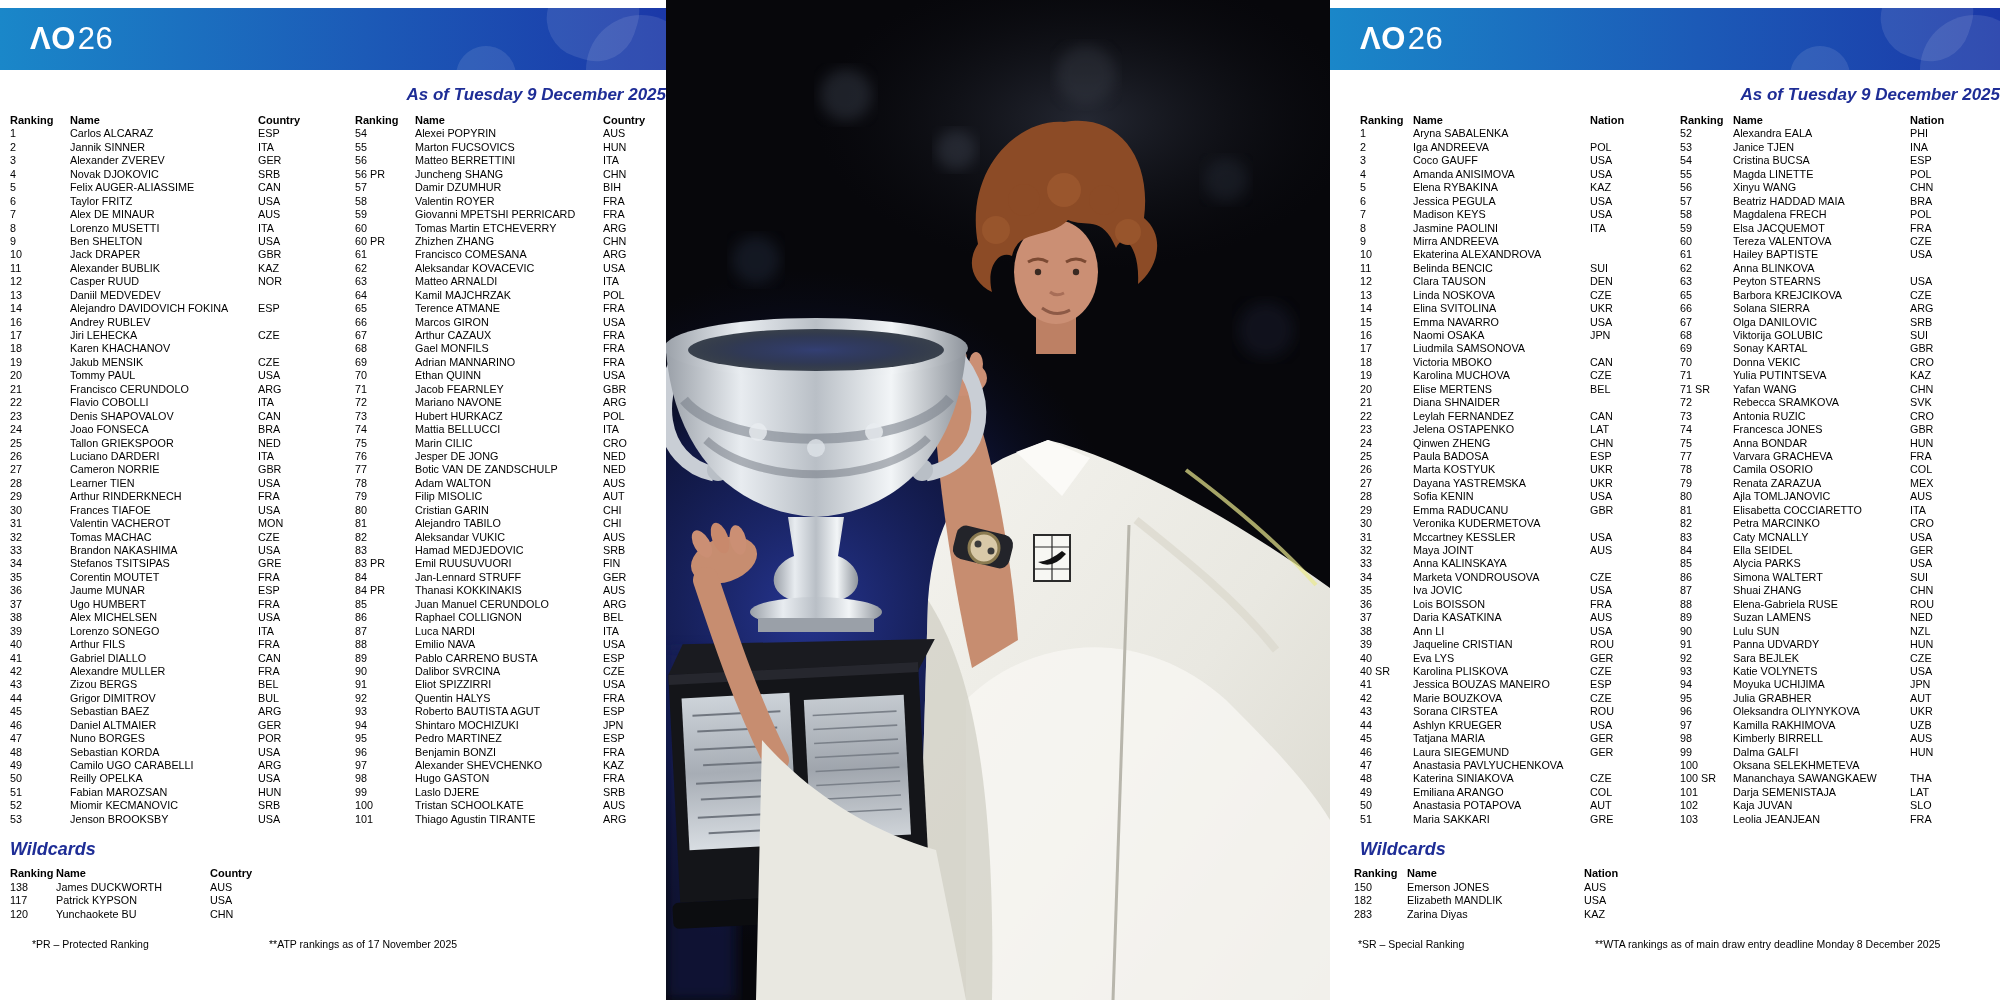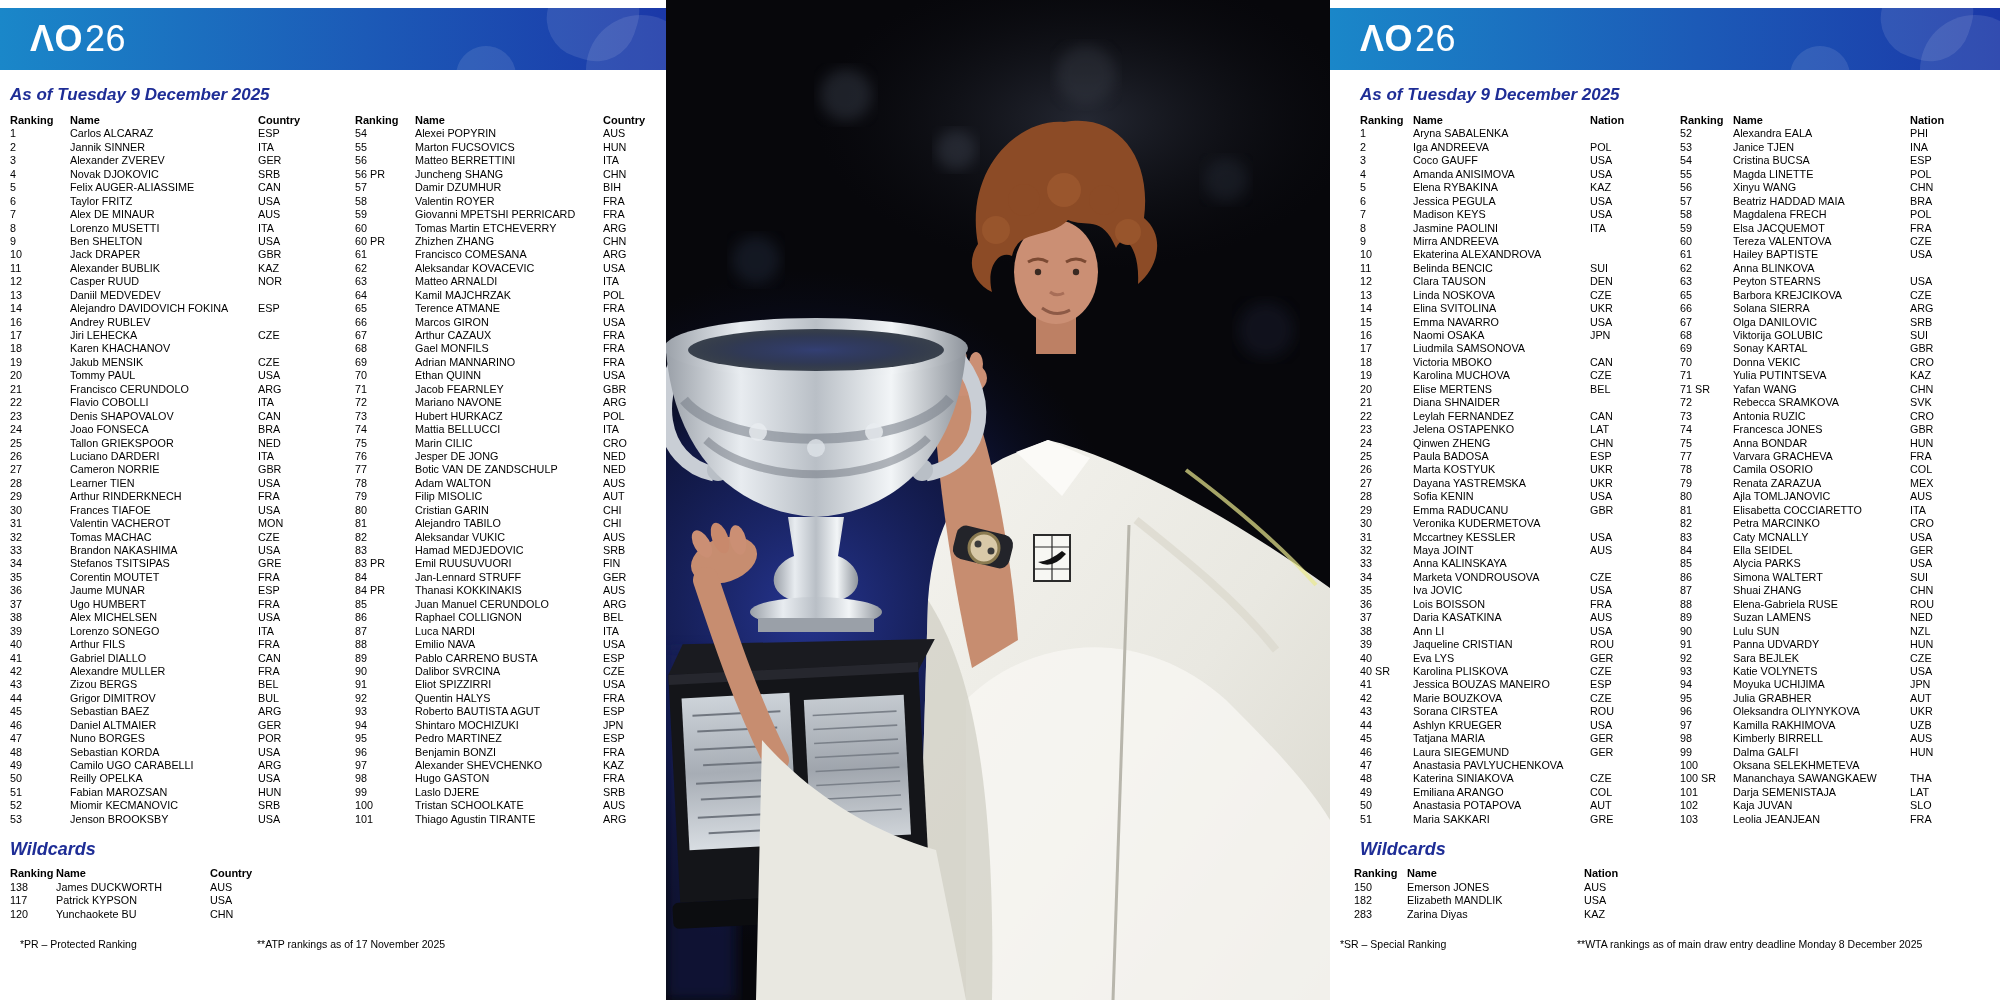--- a/index.html
+++ b/index.html
@@ -5,30 +5,30 @@
   html,body{margin:0;padding:0;background:#ffffff;}
   .page{width:2000px;height:1000px;display:flex;background:#fff;overflow:hidden;
         font-family:"Liberation Sans","DejaVu Sans",sans-serif;color:#000;}
   .panel{width:666px;height:1000px;background:#fff;position:relative;box-sizing:border-box;}
   .panel.right{width:670px;}
   .photo{width:664px;height:1000px;position:relative;background:#07070b;flex:none;}
 
   
   .bar{height:62px;margin-top:8px;position:relative;display:flex;align-items:center;overflow:hidden;
        background:linear-gradient(90deg,#1a87c9 0%,#1c5ab7 55%,#1b38a8 100%);}
-  .logo{margin-left:30px;color:#fff;font-size:36px;font-weight:bold;letter-spacing:.5px;white-space:nowrap;display:flex;align-items:baseline;}
+  .logo{margin-left:30px;color:#fff;font-size:31px;font-weight:bold;letter-spacing:.5px;white-space:nowrap;display:flex;align-items:baseline;}
   .logo .ao{font-weight:800;}
   .logo .yr{font-weight:400;margin-left:2px;}
   .bar .title{margin:0 0 0 44px;color:#fff;font-size:26px;font-weight:bold;letter-spacing:.2px;}
   .deco{position:absolute;background:rgba(255,255,255,.10);border-radius:40px;pointer-events:none;}
   .d1{width:90px;height:90px;right:28px;top:-38px;transform:rotate(18deg);}
   .d2{width:110px;height:110px;right:-30px;bottom:-55px;border-radius:50%;}
   .d3{width:60px;height:60px;right:150px;bottom:-36px;transform:rotate(30deg);}
 
-  .asof{margin:15px 0 9px 10px;font-style:italic;font-weight:bold;color:#1e2d96;font-size:17px;}
+  .asof{margin:15px 0 9px 10px;font-style:italic;font-weight:bold;color:#1e2d96;font-size:17px;text-align:right;}
   .panel.right .asof{margin-left:30px;}
 
   
   .cols{display:flex;padding-left:10px;}
   .panel.right .cols{padding-left:30px;}
   .col{width:335px;margin-right:10px;flex:none;}
   .panel.right .col{width:305px;margin-right:15px;}
   .trow{display:flex;height:13.45px;font-size:10.8px;line-height:13.5px;white-space:nowrap;}
   .thead{font-weight:bold;font-size:11px;}
   .c0{width:60px;flex:none;}
@@ -38,22 +38,22 @@
   .panel.right .c1{width:177px;}
 
   
   .wc-title{margin:13px 0 7px 10px;font-style:italic;font-weight:bold;color:#1e2d96;font-size:18px;}
   .panel.right .wc-title{margin-left:30px;}
   .wc{padding-left:10px;}
   .panel.right .wc{padding-left:24px;}
   .wc .c0{width:46px;}
   .wc .c1{width:154px;}
 
-  .footnotes{display:flex;margin-top:17px;padding-left:20px;font-size:10.5px;}
-  .panel.right .footnotes{padding-left:10px;}
+  .footnotes{display:flex;margin-top:17px;padding-left:32px;font-size:10.5px;}
+  .panel.right .footnotes{padding-left:28px;}
   .fn1{width:237px;flex:none;}
   .fn2{flex:1;}
 </style>
 </head>
 <body>
 
 <div class="page">
 
   <section class="panel">
     <header class="bar">

